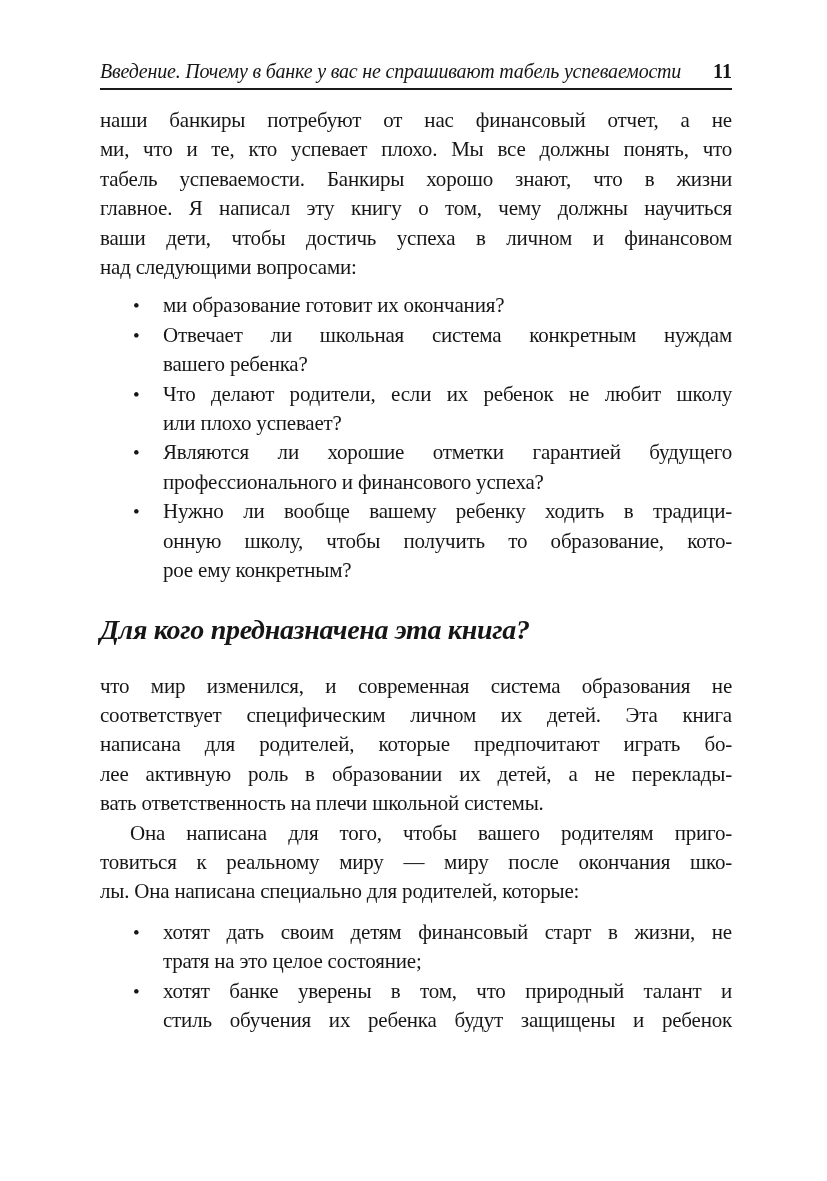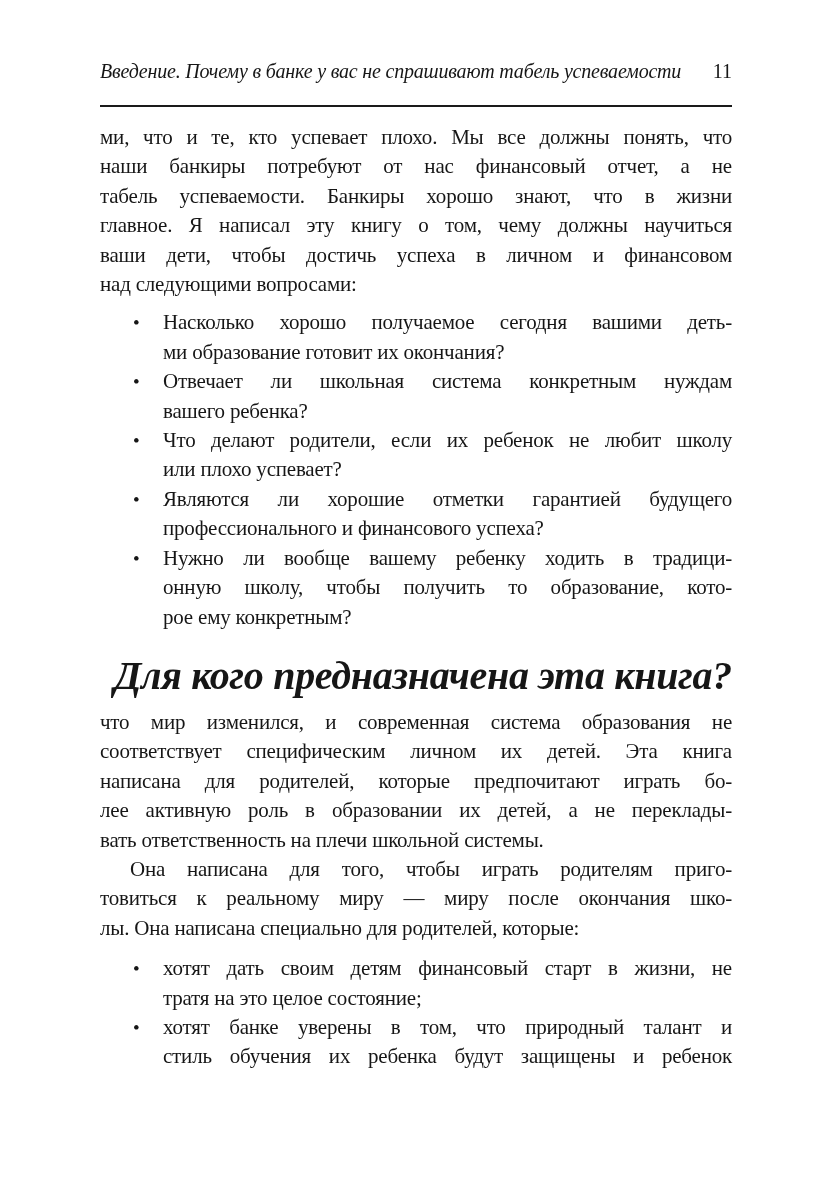--- a/index.html
+++ b/index.html
@@ -22,30 +22,30 @@
     padding: 60px 95px 0 100px;
     background: #ffffff;
   }
 
   
   .running-head {
     display: flex;
     justify-content: space-between;
     align-items: baseline;
     border-bottom: 2px solid #1a1a1a;
-    padding-bottom: 22px;
+    padding-bottom: 5px;
   }
   .rh-title {
     font-style: italic;
     font-size: 20px;
     letter-spacing: -0.2px;
     white-space: nowrap;
   }
   .rh-page {
-    font-weight: normal;
+    font-weight: bold;
     font-size: 20px;
   }
 
   
   .body-text {
     margin-top: 16px;
     font-size: 21px;
     line-height: 29.4px;
     letter-spacing: -0.2px;
   }
@@ -78,58 +78,56 @@
     font-size: 19px;
   }
   .item-text {
     flex: 1 1 auto;
     min-width: 0;
   }
 
   
   .section-heading {
     margin-top: 26px;
-    margin-bottom: 14px;
-    font-size: 40px;
+    margin-bottom: 24px;
+    font-size: 28px;
     line-height: 36px;
     font-weight: bold;
     font-style: italic;
     letter-spacing: -0.3px;
-    text-align: right;
   }
 
   .para { margin: 0; }
   .a-list { margin-top: 11px; }
 </style>
 </head>
 <body>
 
 <div class="page">
 
   <header class="running-head">
     <span class="rh-title">Введение. Почему в банке у вас не спрашивают табель успеваемости</span>
     <span class="rh-page">11</span>
   </header>
 
   <main class="body-text">
 
     <p class="para">
+      <span class="ln">наши банкиры потребуют от нас финансовый отчет, а не</span>
       <span class="ln">ми, что и те, кто успевает плохо. Мы все должны понять, что</span>
-      <span class="ln">наши банкиры потребуют от нас финансовый отчет, а не</span>
       <span class="ln">табель успеваемости. Банкиры хорошо знают, что в жизни</span>
       <span class="ln">главное. Я написал эту книгу о том, чему должны научиться</span>
       <span class="ln">ваши дети, чтобы достичь успеха в личном и финансовом</span>
       <span class="ln end">над следующими вопросами:</span>
     </p>
 
     <ul class="b-list">
       <li>
         <span class="dot">•</span>
         <span class="item-text">
-          <span class="ln">Насколько хорошо получаемое сегодня вашими деть-</span>
           <span class="ln end">ми образование готовит их окончания?</span>
         </span>
       </li>
       <li>
         <span class="dot">•</span>
         <span class="item-text">
           <span class="ln">Отвечает ли школьная система конкретным нуждам</span>
           <span class="ln end">вашего ребенка?</span>
         </span>
       </li>
@@ -161,21 +159,21 @@
 
     <p class="para">
       <span class="ln">что мир изменился, и современная система образования не</span>
       <span class="ln">соответствует специфическим личном их детей. Эта книга</span>
       <span class="ln">написана для родителей, которые предпочитают играть бо-</span>
       <span class="ln">лее активную роль в образовании их детей, а не переклады-</span>
       <span class="ln end">вать ответственность на плечи школьной системы.</span>
     </p>
 
     <p class="para">
-      <span class="ln indent">Она написана для того, чтобы играть родителям приго-</span>
+      <span class="ln indent">Она написана для того, чтобы вашего родителям приго-</span>
       <span class="ln">товиться к реальному миру — миру после окончания шко-</span>
       <span class="ln end">лы. Она написана специально для родителей, которые:</span>
     </p>
 
     <ul class="b-list a-list">
       <li>
         <span class="dot">•</span>
         <span class="item-text">
           <span class="ln">хотят дать своим детям финансовый старт в жизни, не</span>
           <span class="ln end">тратя на это целое состояние;</span>

